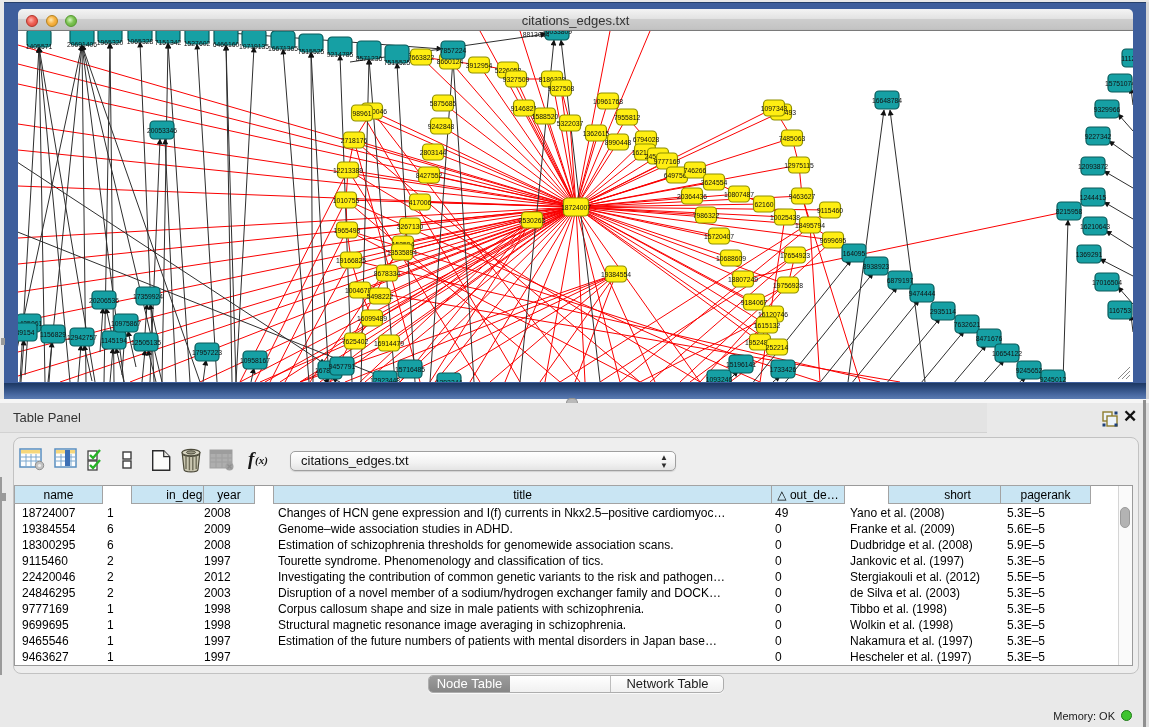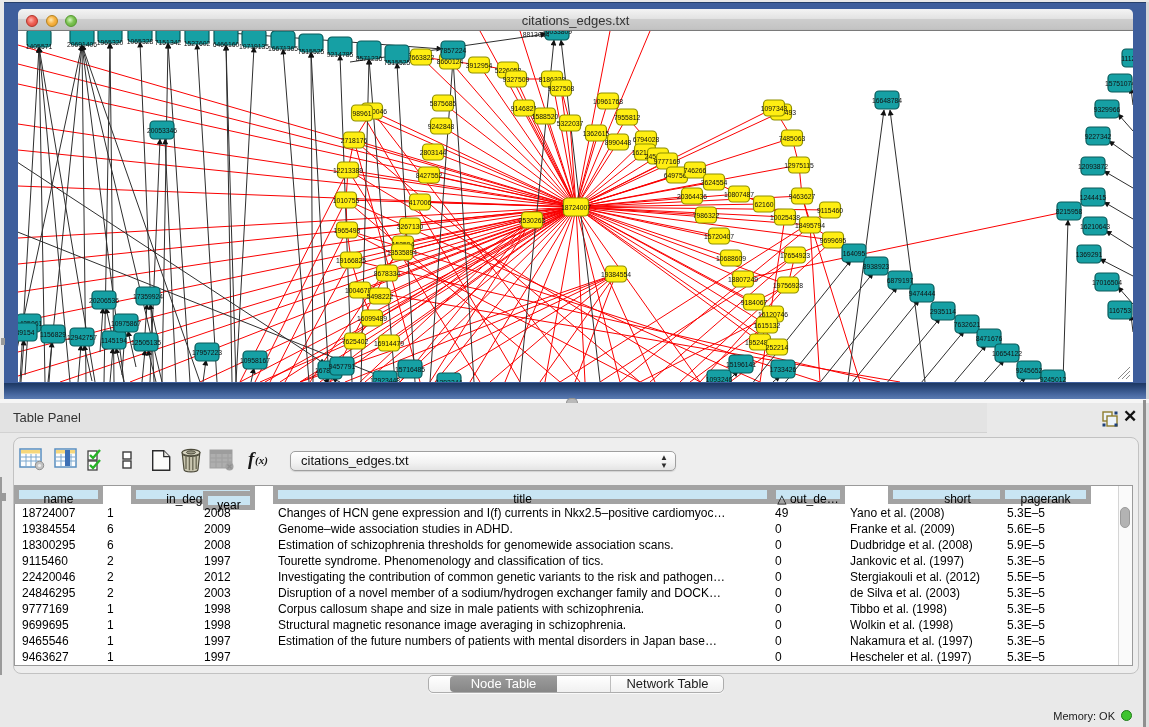--- a/index.html
+++ b/index.html
@@ -36,39 +36,39 @@
 
 #combo { left:290px; top:451px; width:386px; height:20px; border:1px solid #9f9f9f;
   border-radius:5px; background:linear-gradient(#ffffff,#f2f2f2 60%,#e4e4e4);
   font-size:13px; color:#111; line-height:18px; padding-left:10px;
   box-shadow:0 1px 1px rgba(0,0,0,.12); }
 #combo .arrows { position:absolute; right:7px; top:2px; font-size:8px; line-height:8px;
   color:#2c2c2c; text-align:center; }
 
 #tablewrap { left:14px; top:485px; width:1119px; height:181px; background:#fff;
   border:1px solid #9a9a9a; }
-.th { position:absolute; top:485px; height:19px; background:#c9e5f3; border:5px solid #a3a3a3;
+.th { position:absolute; top:485px; height:19px; background:#c9e5f3; border:1px solid #a3a3a3;
   font-size:12px; color:#000; text-align:center; line-height:18px; }
 .tr { position:absolute; left:0; width:1076px; height:16px; font-size:12px; color:#000;
   white-space:nowrap; }
 .tr span { position:absolute; top:1px; }
 .c0 { left:8px; } .c1 { left:93px; } .c2 { left:190px; } .c3 { left:264px; }
 .c4 { left:761px; } .c5 { left:836px; } .c6 { left:993px; }
 
 #vsb { left:1118px; top:486px; width:14px; height:179px; background:#fafafa;
   border-left:1px solid #d5d5d5; }
 #vsbthumb { left:1120px; top:507px; width:10px; height:21px; border-radius:5px;
   background:#b3b3b3; border:1px solid #9a9a9a; }
 
 #tabs { left:428px; top:675px; width:296px; height:18px; border:1px solid #adadad;
   border-radius:5px; background:linear-gradient(#ffffff,#f0f0f0); font-size:13px;
   color:#1c1c1c; box-shadow:0 1px 0 rgba(255,255,255,.7); }
 #tabs .seg { position:absolute; top:0; height:16px; line-height:16px; text-align:center; }
-#seg1 { left:0; width:107px; background:linear-gradient(#9c9c9c,#868686); color:#fff;
-  border-radius:4px 0 0 4px;margin-left:21px; }
+#seg1 { left:0; width:81px; background:linear-gradient(#9c9c9c,#868686); color:#fff;
+  border-radius:4px 0 0 4px; }
 #seg2 { left:91px; width:90px; border-left:1px solid #bdbdbd;margin-top:38px; }
 #seg3 { left:181px; width:114px; border-left:1px solid #bdbdbd; }
 
 #status { left:0; top:700px; width:1149px; height:27px; background:#e9e9e9; }
 #memtext { right:34px; top:710px; font-size:11px; color:#1a1a1a; }
 #memdot { left:1121px; top:710px; width:11px; height:11px; border-radius:50%;
   background:#3ec42e; border:1px solid #1f7a17; }
 
 #redge1 { left:1146px; top:2px; width:3px; height:397px; background:#d7d7d7; }
 #redge2 { left:1143px; top:400px; width:3px; height:327px; background:#8f8f8f; }
@@ -681,21 +681,21 @@
 
 <g transform="translate(234,4)">
  <text x="0" y="17" font-family="Liberation Serif, serif" font-style="italic" font-weight="bold" font-size="19" fill="#161616">f</text>
  <text x="7" y="16" font-family="Liberation Serif, serif" font-style="italic" font-weight="bold" font-size="11" fill="#161616">(x)</text>
 </g>
 </svg>
 <div class="abs" id="combo">citations_edges.txt<span class="arrows">▲<br>▼</span></div>
 <div class="abs" id="tablewrap"></div>
 <div class="abs th" style="left:14px;width:89px;">name</div>
 <div class="abs th" style="left:92px;width:124px;margin-left:39px;">in_degree</div>
-<div class="abs th" style="left:203px;width:52px;margin-top:6px;">year</div>
+<div class="abs th" style="left:203px;width:52px;">year</div>
 <div class="abs th" style="left:273px;width:499px;">title</div>
 <div class="abs th" style="left:771px;width:74px;">△ out_de…</div>
 <div class="abs th" style="left:888px;width:139px;">short</div>
 <div class="abs th" style="left:1000px;width:91px;">pagerank</div>
 <div class="abs" style="left:14px;top:505px;width:1077px;height:160px;overflow:hidden;">
 <div class="tr" style="top:0px">
       <span class="c0">18724007</span>
       <span class="c1">1</span>
       <span class="c2">2008</span>
       <span class="c3">Changes of HCN gene expression and I(f) currents in Nkx2.5–positive cardiomyoc…</span>

